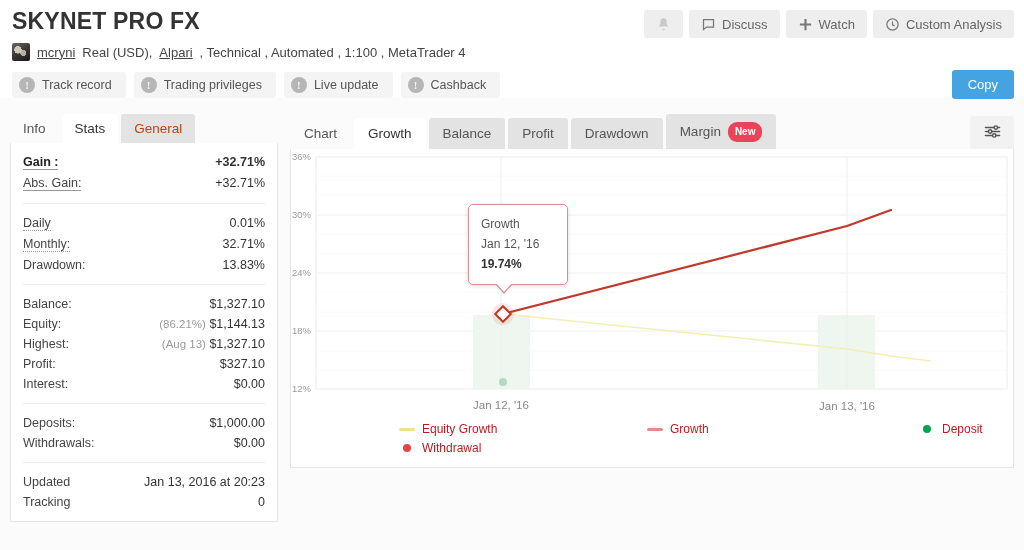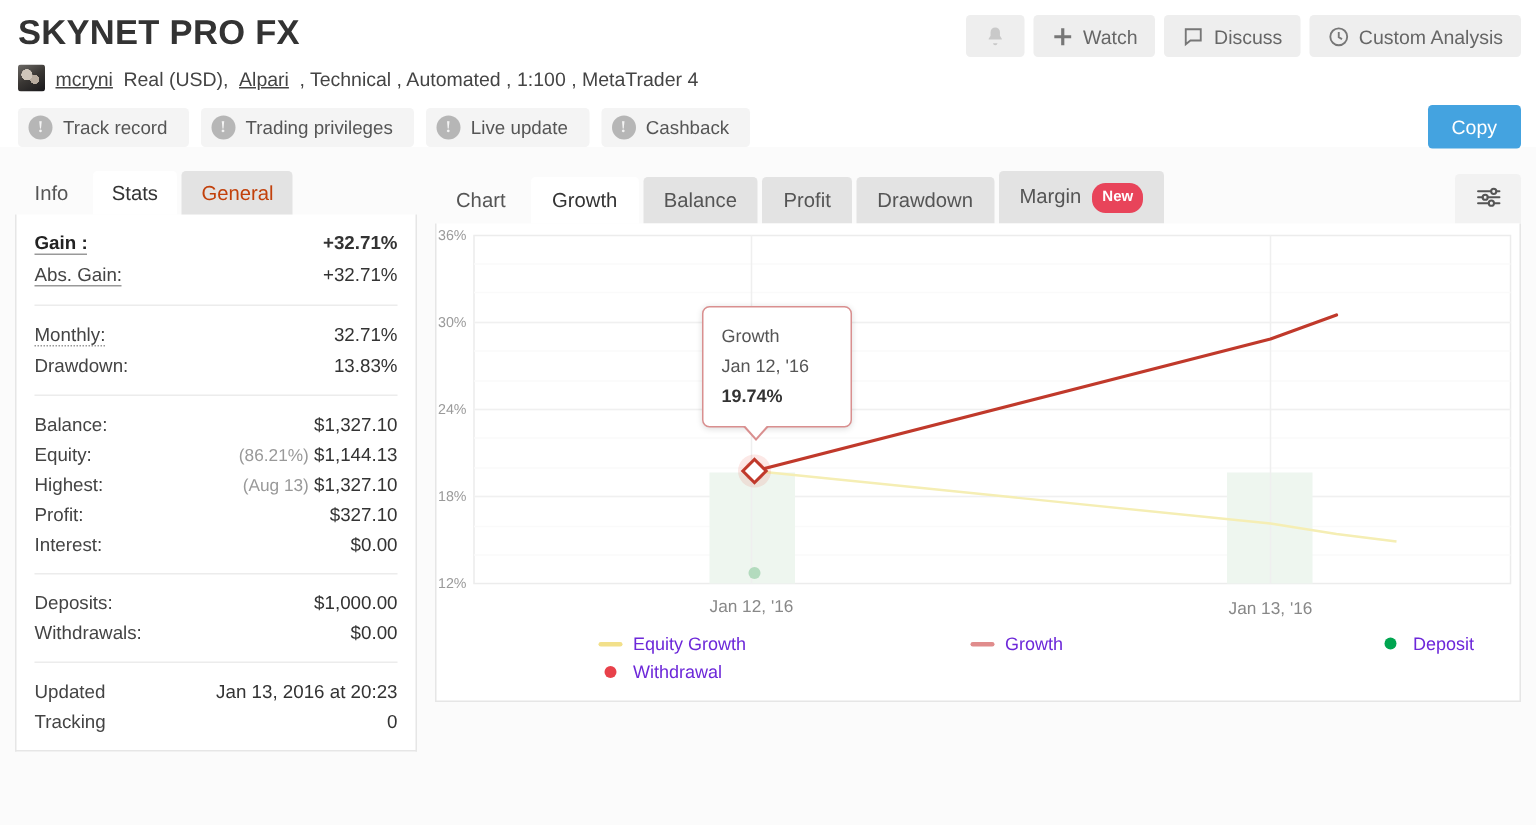--- a/index.html
+++ b/index.html
@@ -117,21 +117,21 @@
   }
   .tt div{font-size:12px;color:#555;line-height:20px;white-space:nowrap;}
   .tt .val{font-weight:bold;color:#333;}
   .tt:after,.tt:before{content:"";position:absolute;left:26px;width:0;height:0;border-style:solid;}
   .tt:before{bottom:-10px;border-width:10px 9px 0 9px;border-color:#d98f8f transparent transparent transparent;}
   .tt:after{bottom:-8px;border-width:9px 8px 0 8px;border-color:#fff transparent transparent transparent;left:27px;}
 
   .legend{position:absolute;left:0;right:0;bottom:12px;font-size:12px;color:#555;}
   .legend-row{display:flex;}
   .li{display:flex;align-items:center;gap:7px;cursor:pointer;}
-  .li .lbl{color:#6d28d9;}
+  .li .lbl{color:#b91c1c;}
   .swatch-line{width:16px;height:3px;border-radius:2px;display:block;}
   .swatch-dot{width:8px;height:8px;border-radius:50%;display:block;margin:0 4px;}
   .xlab{position:absolute;font-size:11.5px;color:#888;}
 </style>
 </head>
 <body>
 
 <div class="page">
 
   <div class="header">
@@ -143,34 +143,34 @@
         <button class="hdr-btn icon-only">
           <span>
             <svg width="15" height="15" viewBox="0 0 24 24" fill="#c9c9c9">
                 <path d="M12 2a5 5 0 0 0-5 5v4l-2 3v1h14v-1l-2-3V7a5 5 0 0 0-5-5zm0 19a2.5 2.5 0 0 0 2.45-2h-4.9A2.5 2.5 0 0 0 12 21z"></path>
               </svg>
           </span>
         </button>
 
         <button class="hdr-btn">
           <span>
+            <svg width="15" height="15" viewBox="0 0 24 24" fill="none" stroke="#777" stroke-width="2">
+                <path d="M4 4h16v12H9l-5 4z"></path>
+              </svg>
+          </span>
+          <span>Discuss</span>
+        </button>
+
+        <button class="hdr-btn">
+          <span>
             <svg width="15" height="15" viewBox="0 0 24 24">
                 <path d="M10.3 3h3.4v7.3H21v3.4h-7.3V21h-3.4v-7.3H3v-3.4h7.3z" fill="#777"></path>
               </svg>
           </span>
           <span>Watch</span>
-        </button>
-
-        <button class="hdr-btn">
-          <span>
-            <svg width="15" height="15" viewBox="0 0 24 24" fill="none" stroke="#777" stroke-width="2">
-                <path d="M4 4h16v12H9l-5 4z"></path>
-              </svg>
-          </span>
-          <span>Discuss</span>
         </button>
 
         <button class="hdr-btn">
           <span>
             <svg width="15" height="15" viewBox="0 0 24 24" fill="none" stroke="#777" stroke-width="2">
                 <circle cx="12" cy="12" r="9"></circle>
                 <path d="M12 7v5.5l3.5 2"></path>
               </svg>
           </span>
           <span>Custom Analysis</span>
@@ -223,20 +223,24 @@
             <span class="k solid-u">Gain :</span>
             <span class="v green">+32.71%</span>
           </div>
           <div class="stat">
             <span class="k solid-u">Abs. Gain:</span>
             <span class="v green">+32.71%</span>
           </div>
         </div>
 
         <div class="stat-group">
+          <div class="stat">
+            <span class="k dotted">Daily</span>
+            <span class="v">0.01%</span>
+          </div>
           <div class="stat">
             <span class="k dotted">Monthly:</span>
             <span class="v">32.71%</span>
           </div>
           <div class="stat">
             <span class="k">Drawdown:</span>
             <span class="v">13.83%</span>
           </div>
         </div>
 

